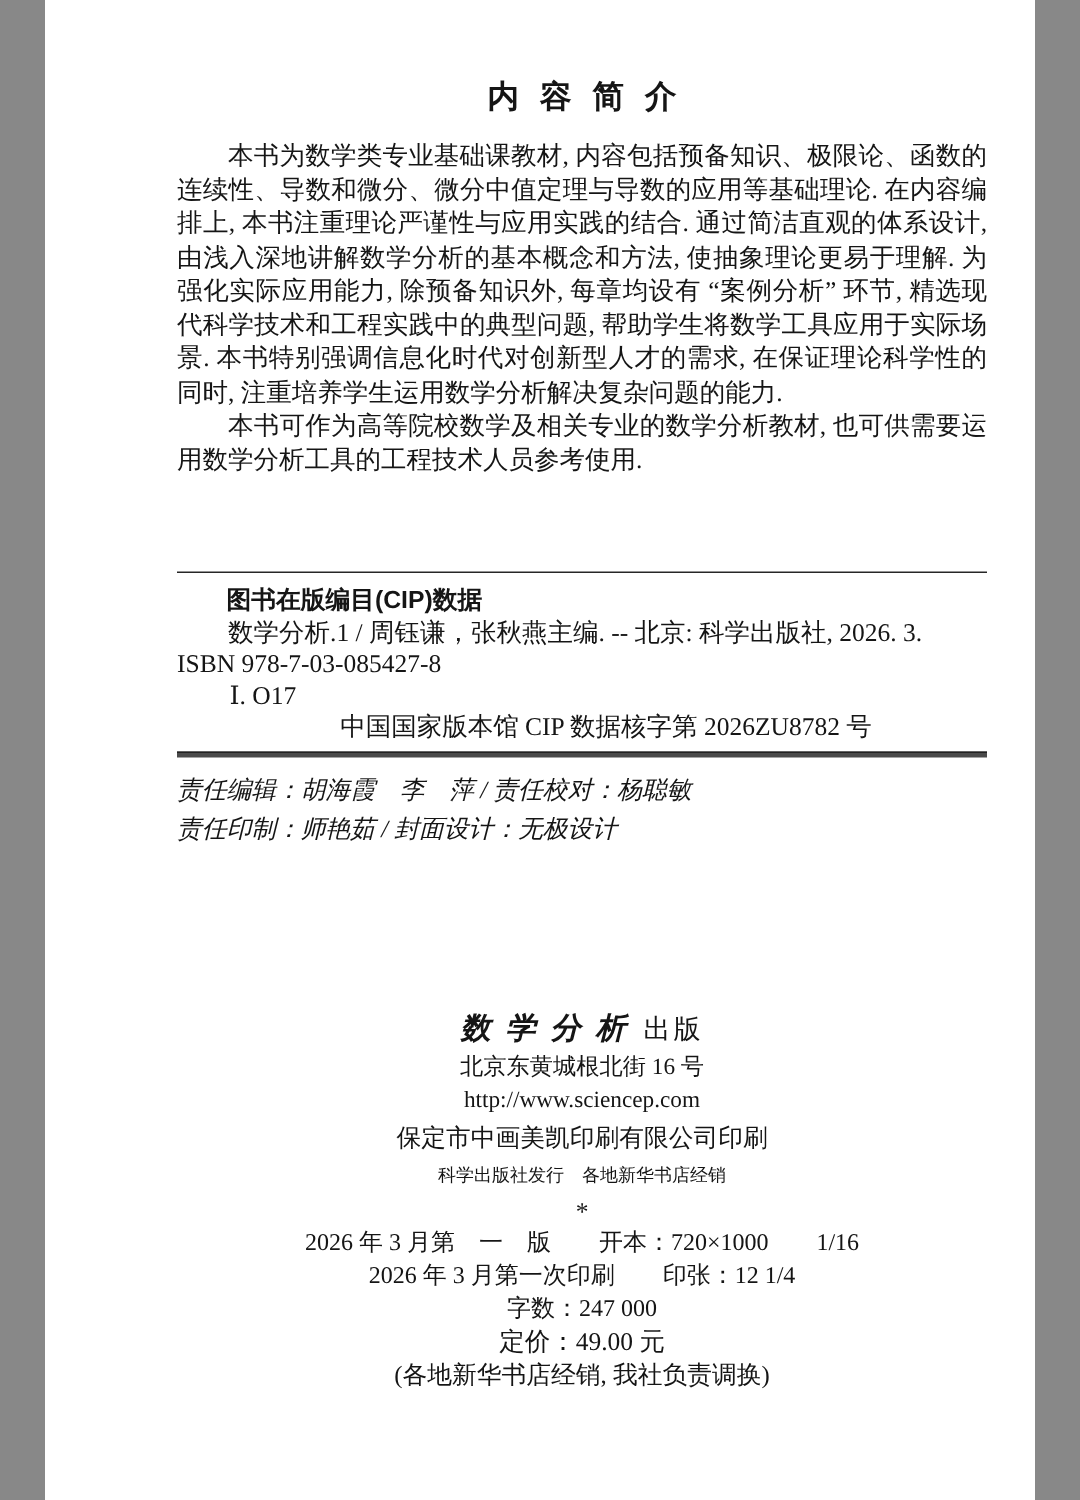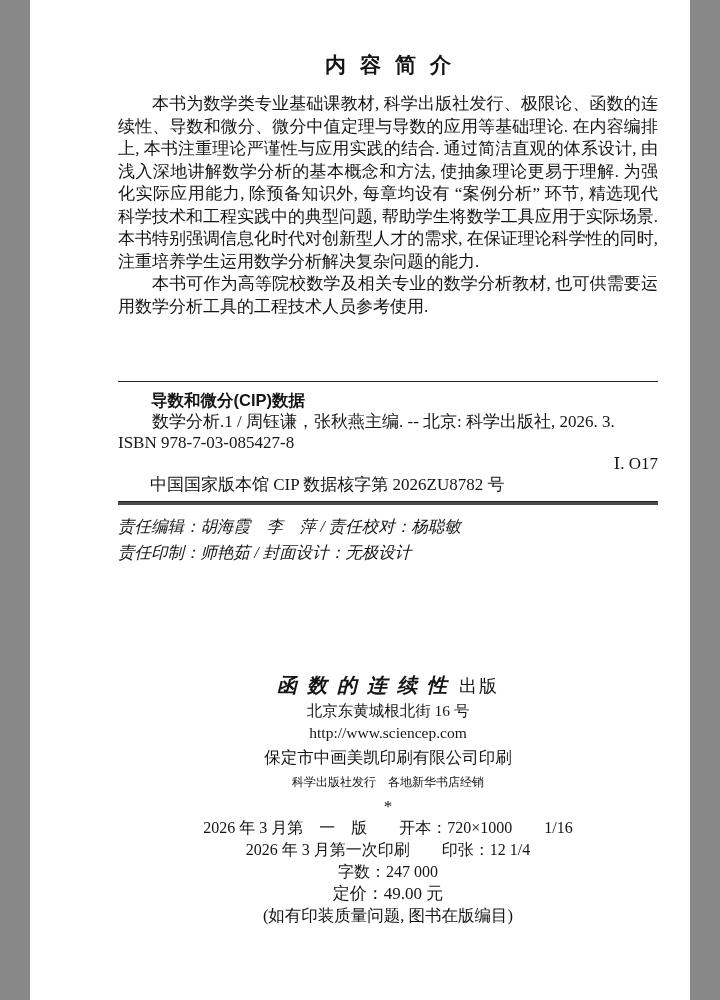--- a/index.html
+++ b/index.html
@@ -59,22 +59,22 @@
   .cip { padding-top: 7px; font-size: 17px; line-height: 21px; }
   .cip-heading {
     font-family: "Liberation Sans", "DejaVu Sans", sans-serif;
     font-weight: 700;
     font-size: 16.5px;
     line-height: 22px;
     margin-left: 33px;
   }
   .cip-entry { text-indent: 2em; }
   .cip-isbn { }
-  .cip-class { margin-left: 35px; text-align: right; }
-  .cip-record { margin-left: 32px; }
+  .cip-class { margin-left: 35px; }
+  .cip-record { margin-left: 32px; text-align: center; }
 
   
   .staff {
     margin-top: 9px;
     text-align: left;
     font-style: italic;
     font-size: 16.5px;
     line-height: 26px;
   }
 
@@ -102,51 +102,51 @@
   .price-line { font-size: 17px; line-height: 22px; font-weight: 400; }
   .note-line { font-size: 16.5px; line-height: 22px; }
 </style>
 </head>
 <body>
 
 <div class="page">
   <div class="content">
 
     <div class="intro-title">内容简介</div>
-    <p class="intro-para first">本书为数学类专业基础课教材, 科学出版社发行、极限论、函数的连续性、导数和微分、微分中值定理与导数的应用等基础理论. 在内容编排上, 本书注重理论严谨性与应用实践的结合. 通过简洁直观的体系设计, 由浅入深地讲解数学分析的基本概念和方法, 使抽象理论更易于理解. 为强化实际应用能力, 除预备知识外, 每章均设有 “案例分析” 环节, 精选现代科学技术和工程实践中的典型问题, 帮助学生将数学工具应用于实际场景. 本书特别强调信息化时代对创新型人才的需求, 在保证理论科学性的同时, 注重培养学生运用数学分析解决复杂问题的能力.</p>
+    <p class="intro-para first">本书为数学类专业基础课教材, 内容包括预备知识、极限论、函数的连续性、导数和微分、微分中值定理与导数的应用等基础理论. 在内容编排上, 本书注重理论严谨性与应用实践的结合. 通过简洁直观的体系设计, 由浅入深地讲解数学分析的基本概念和方法, 使抽象理论更易于理解. 为强化实际应用能力, 除预备知识外, 每章均设有 “案例分析” 环节, 精选现代科学技术和工程实践中的典型问题, 帮助学生将数学工具应用于实际场景. 本书特别强调信息化时代对创新型人才的需求, 在保证理论科学性的同时, 注重培养学生运用数学分析解决复杂问题的能力.</p>
     <p class="intro-para">本书可作为高等院校数学及相关专业的数学分析教材, 也可供需要运用数学分析工具的工程技术人员参考使用.</p>
 
     <div class="rule-top"></div>
 
     <div class="cip">
-      <div class="cip-heading">导数和微分(CIP)数据</div>
+      <div class="cip-heading">图书在版编目(CIP)数据</div>
       <div class="cip-entry">数学分析.1 / 周钰谦，张秋燕主编. -- 北京: 科学出版社, 2026. 3.</div>
       <div class="cip-isbn">ISBN 978-7-03-085427-8</div>
       <div class="cip-class">Ⅰ. O17</div>
       <div class="cip-record">中国国家版本馆 CIP 数据核字第 2026ZU8782 号</div>
     </div>
 
     <div class="rule-bottom"></div>
 
     <div class="staff">
       <div>责任编辑：胡海霞　李　萍 / 责任校对：杨聪敏</div>
       <div>责任印制：师艳茹 / 封面设计：无极设计</div>
     </div>
 
     <div class="imprint">
       <div class="pub-line">
-        <span class="pub-logo">函数的连续性</span>
+        <span class="pub-logo">数学分析</span>
         <span class="pub-suffix">出版</span>
       </div>
       <div>北京东黄城根北街 16 号</div>
       <div>http://www.sciencep.com</div>
       <div class="printer-line">保定市中画美凯印刷有限公司印刷</div>
       <div class="dist-line">科学出版社发行　各地新华书店经销</div>
       <div class="star-line">*</div>
       <div class="edition-line">2026 年 3 月第　一　版　　开本：720×1000　　1/16</div>
       <div class="printing-line">2026 年 3 月第一次印刷　　印张：12 1/4</div>
       <div class="wordcount-line">字数：247 000</div>
       <div class="price-line">定价：49.00 元</div>
-      <div class="note-line">(如有印装质量问题, 图书在版编目)</div>
+      <div class="note-line">(各地新华书店经销, 我社负责调换)</div>
     </div>
 
   </div>
 </div>
 
 </body></html>

